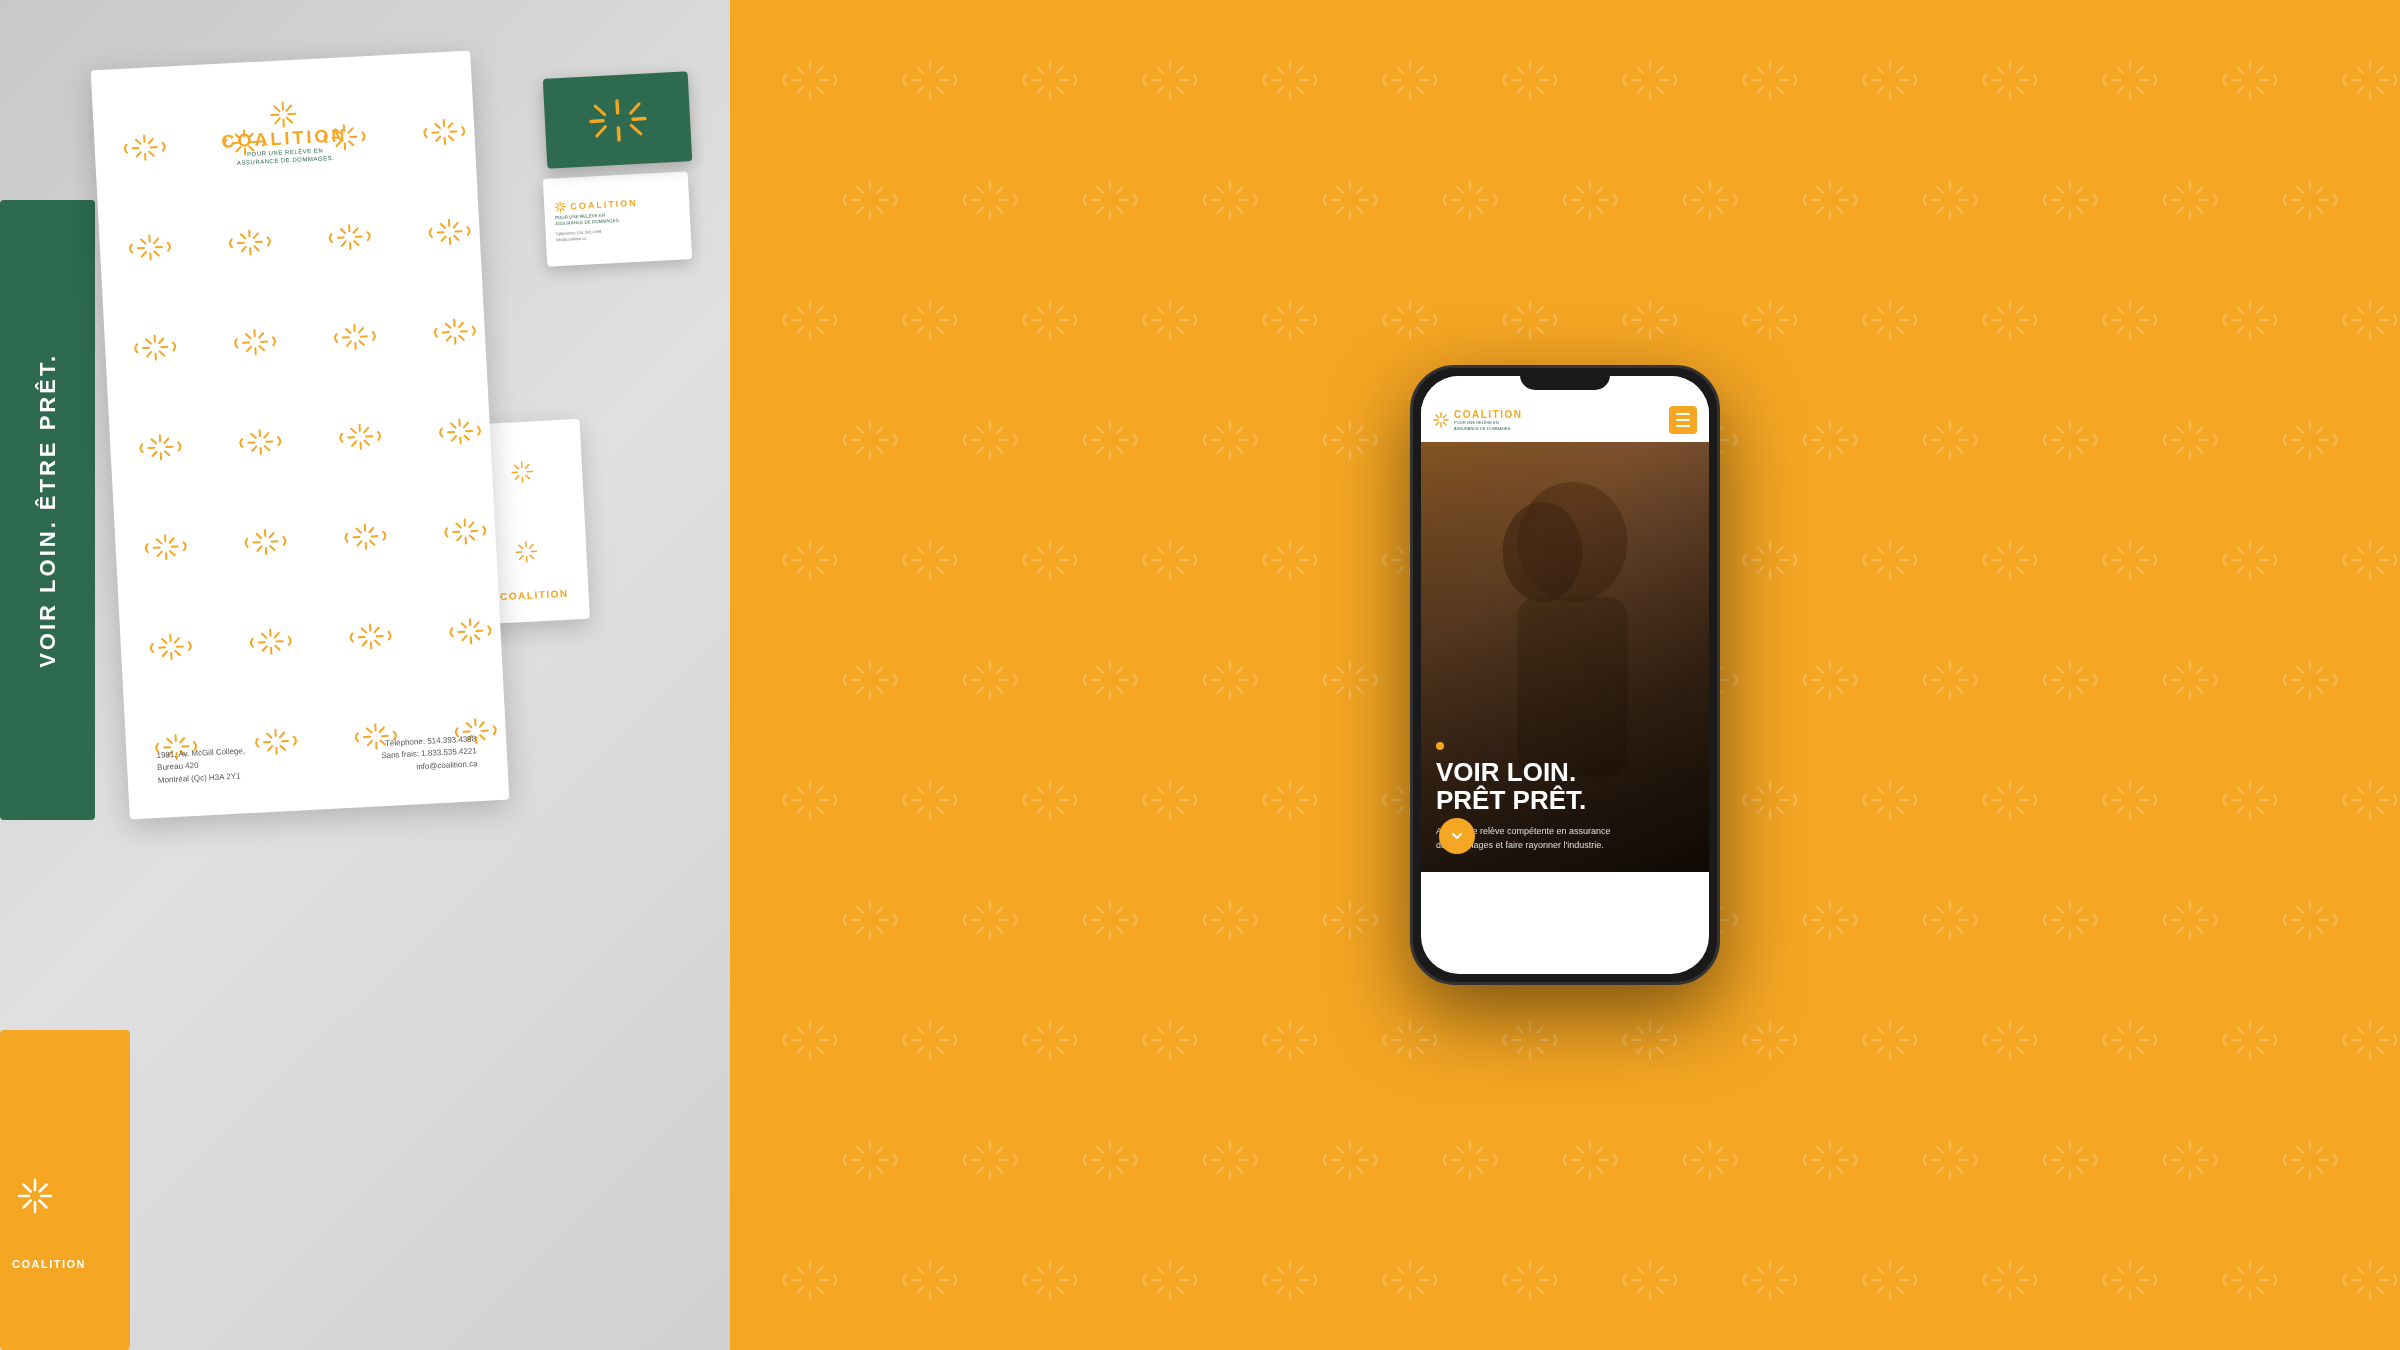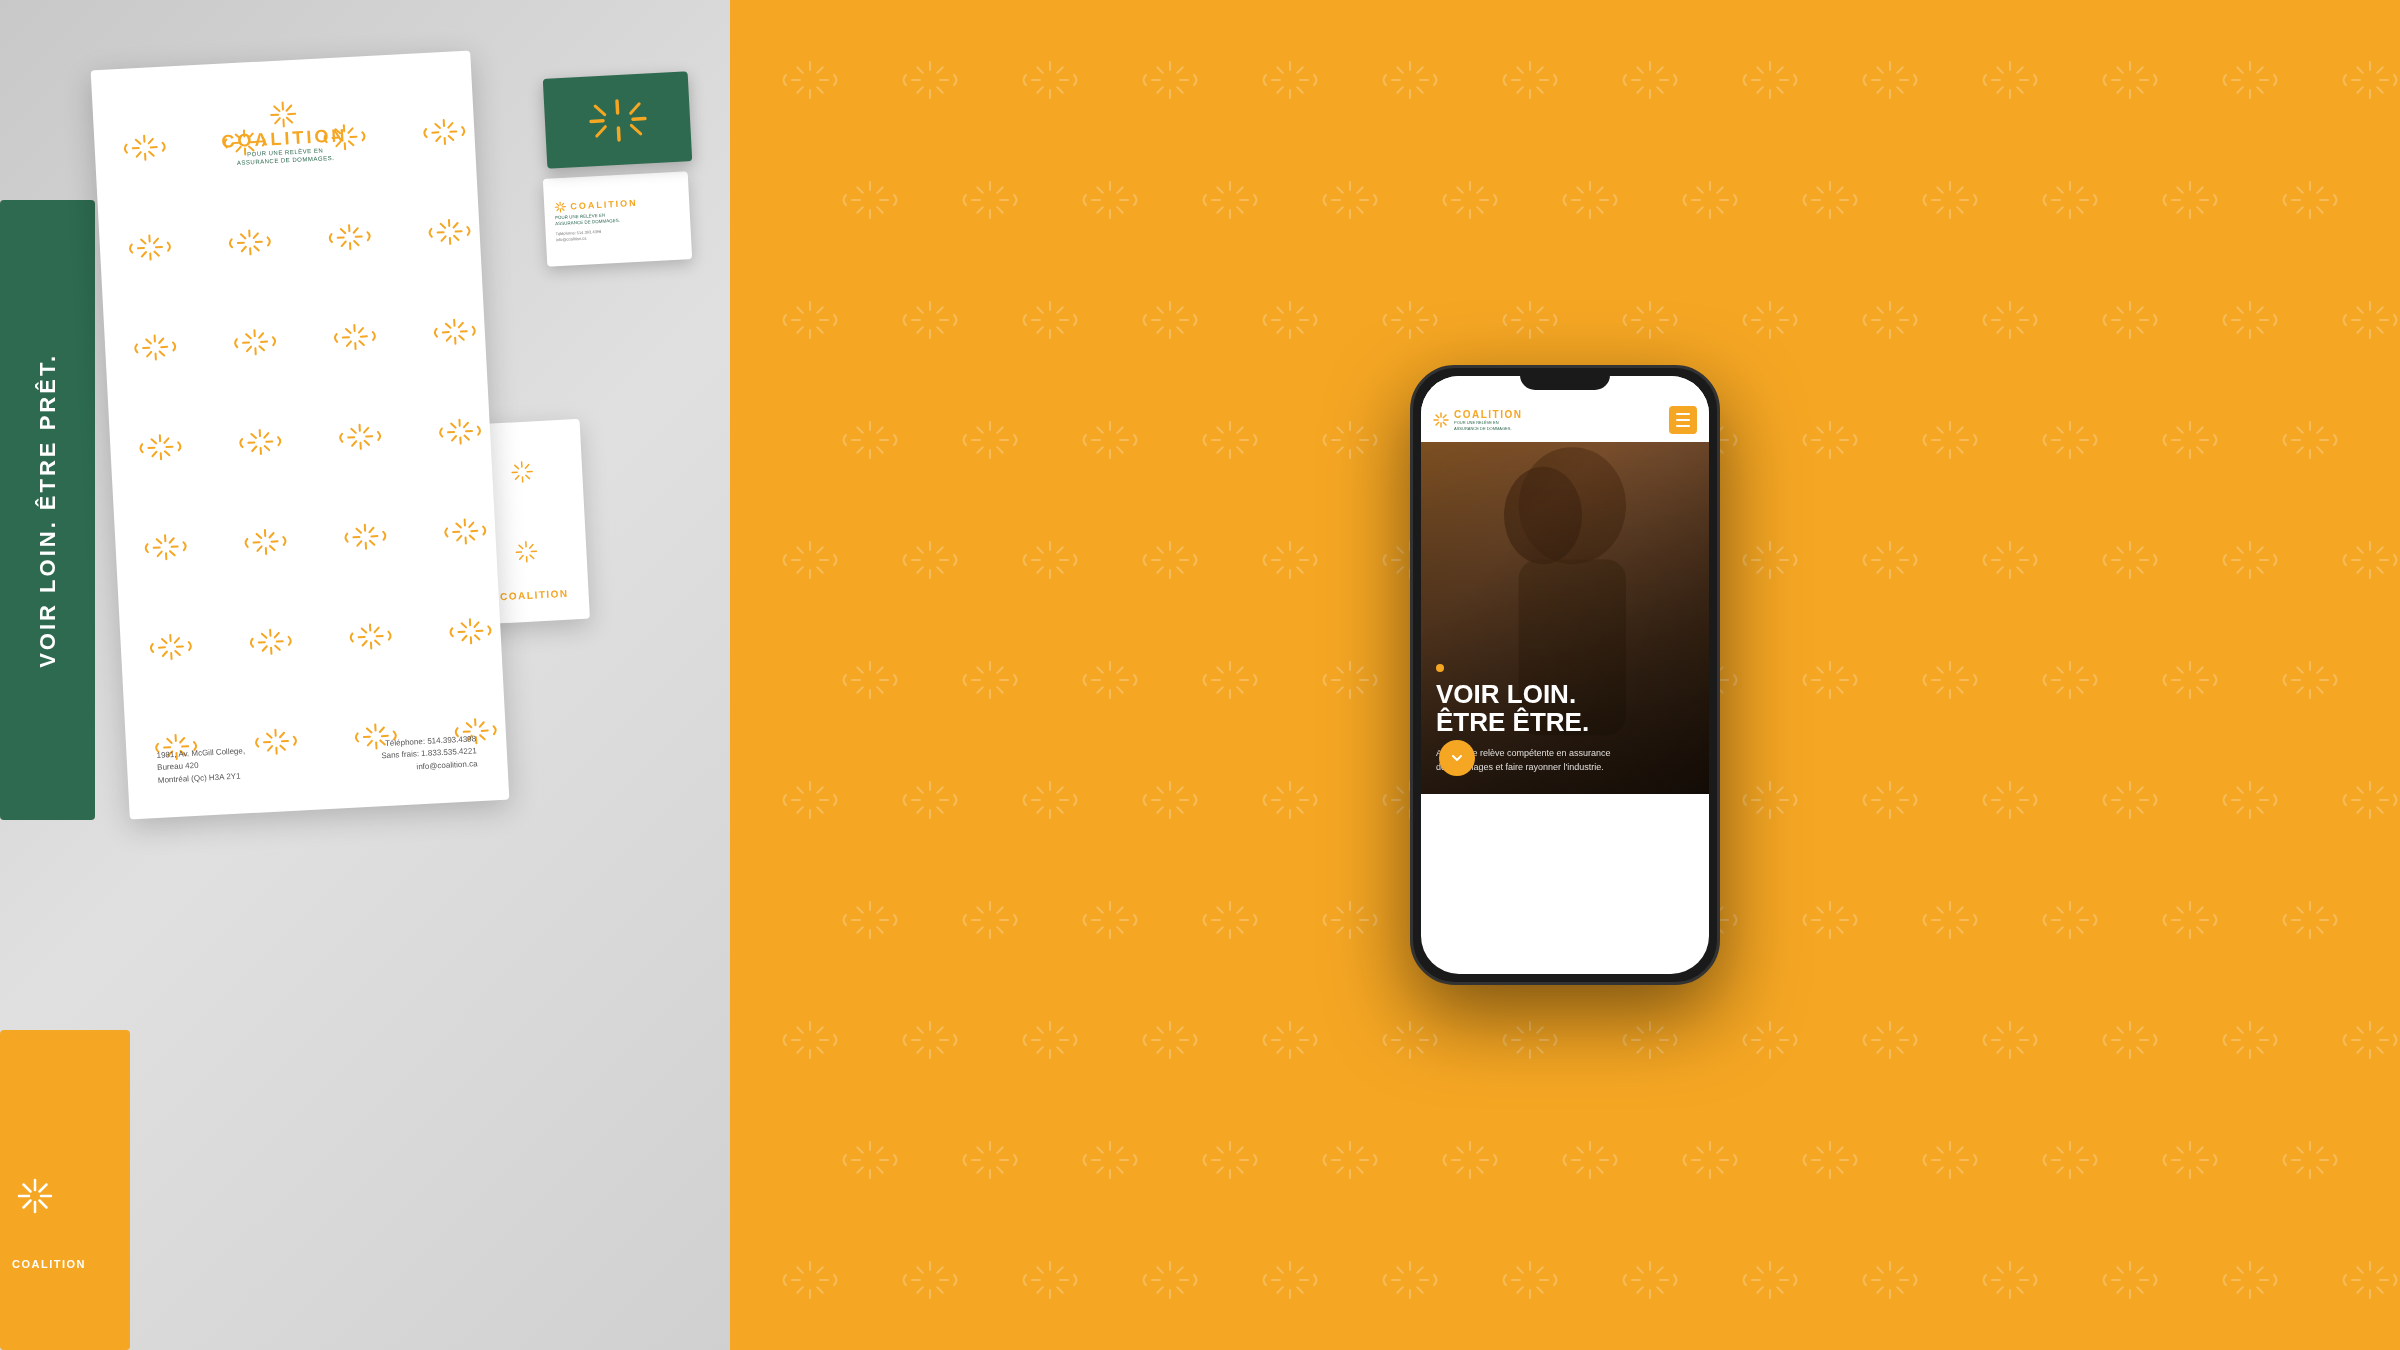--- a/index.html
+++ b/index.html
@@ -324,21 +324,21 @@
     .phone-hamburger span {
       width: 14px;
       height: 2px;
       background: white;
       border-radius: 1px;
     }
 
     
     .phone-hero {
       position: relative;
-      height: 352px;
+      height: 430px;
       background: linear-gradient(135deg, #5a3a1a 0%, #8B5E3C 30%, #3a2a1a 70%, #2a1a0a 100%);
       overflow: hidden;
       display: flex;
       align-items: flex-end;
     }
 
     .phone-hero-overlay {
       position: absolute;
       top: 0; left: 0; right: 0; bottom: 0;
       background: linear-gradient(to bottom, rgba(0,0,0,0.1) 0%, rgba(0,0,0,0.5) 100%);
@@ -836,21 +836,21 @@
 
           <rect x="0" y="0" width="295" height="430" fill="url(#darkBottom)"></rect>
         </svg>
 
         <div class="phone-hero-overlay"></div>
 
         <div class="phone-hero-content">
           <div class="phone-hero-dot"></div>
           <div class="phone-hero-title">
             <div>VOIR LOIN.</div>
-            <div>ÊTRE ÊTRE.</div>
+            <div>PRÊT PRÊT.</div>
           </div>
           <div class="phone-hero-subtitle">Attirer une relève compétente en assurance de dommages et faire rayonner l'industrie.</div>
         </div>
 
         <div class="phone-scroll-btn">
           <svg width="16" height="16" viewBox="0 0 16 16">
             <polyline points="4,6 8,10 12,6" fill="none" stroke="white" stroke-width="2" stroke-linecap="round" stroke-linejoin="round"></polyline>
           </svg>
         </div>
       </div>

